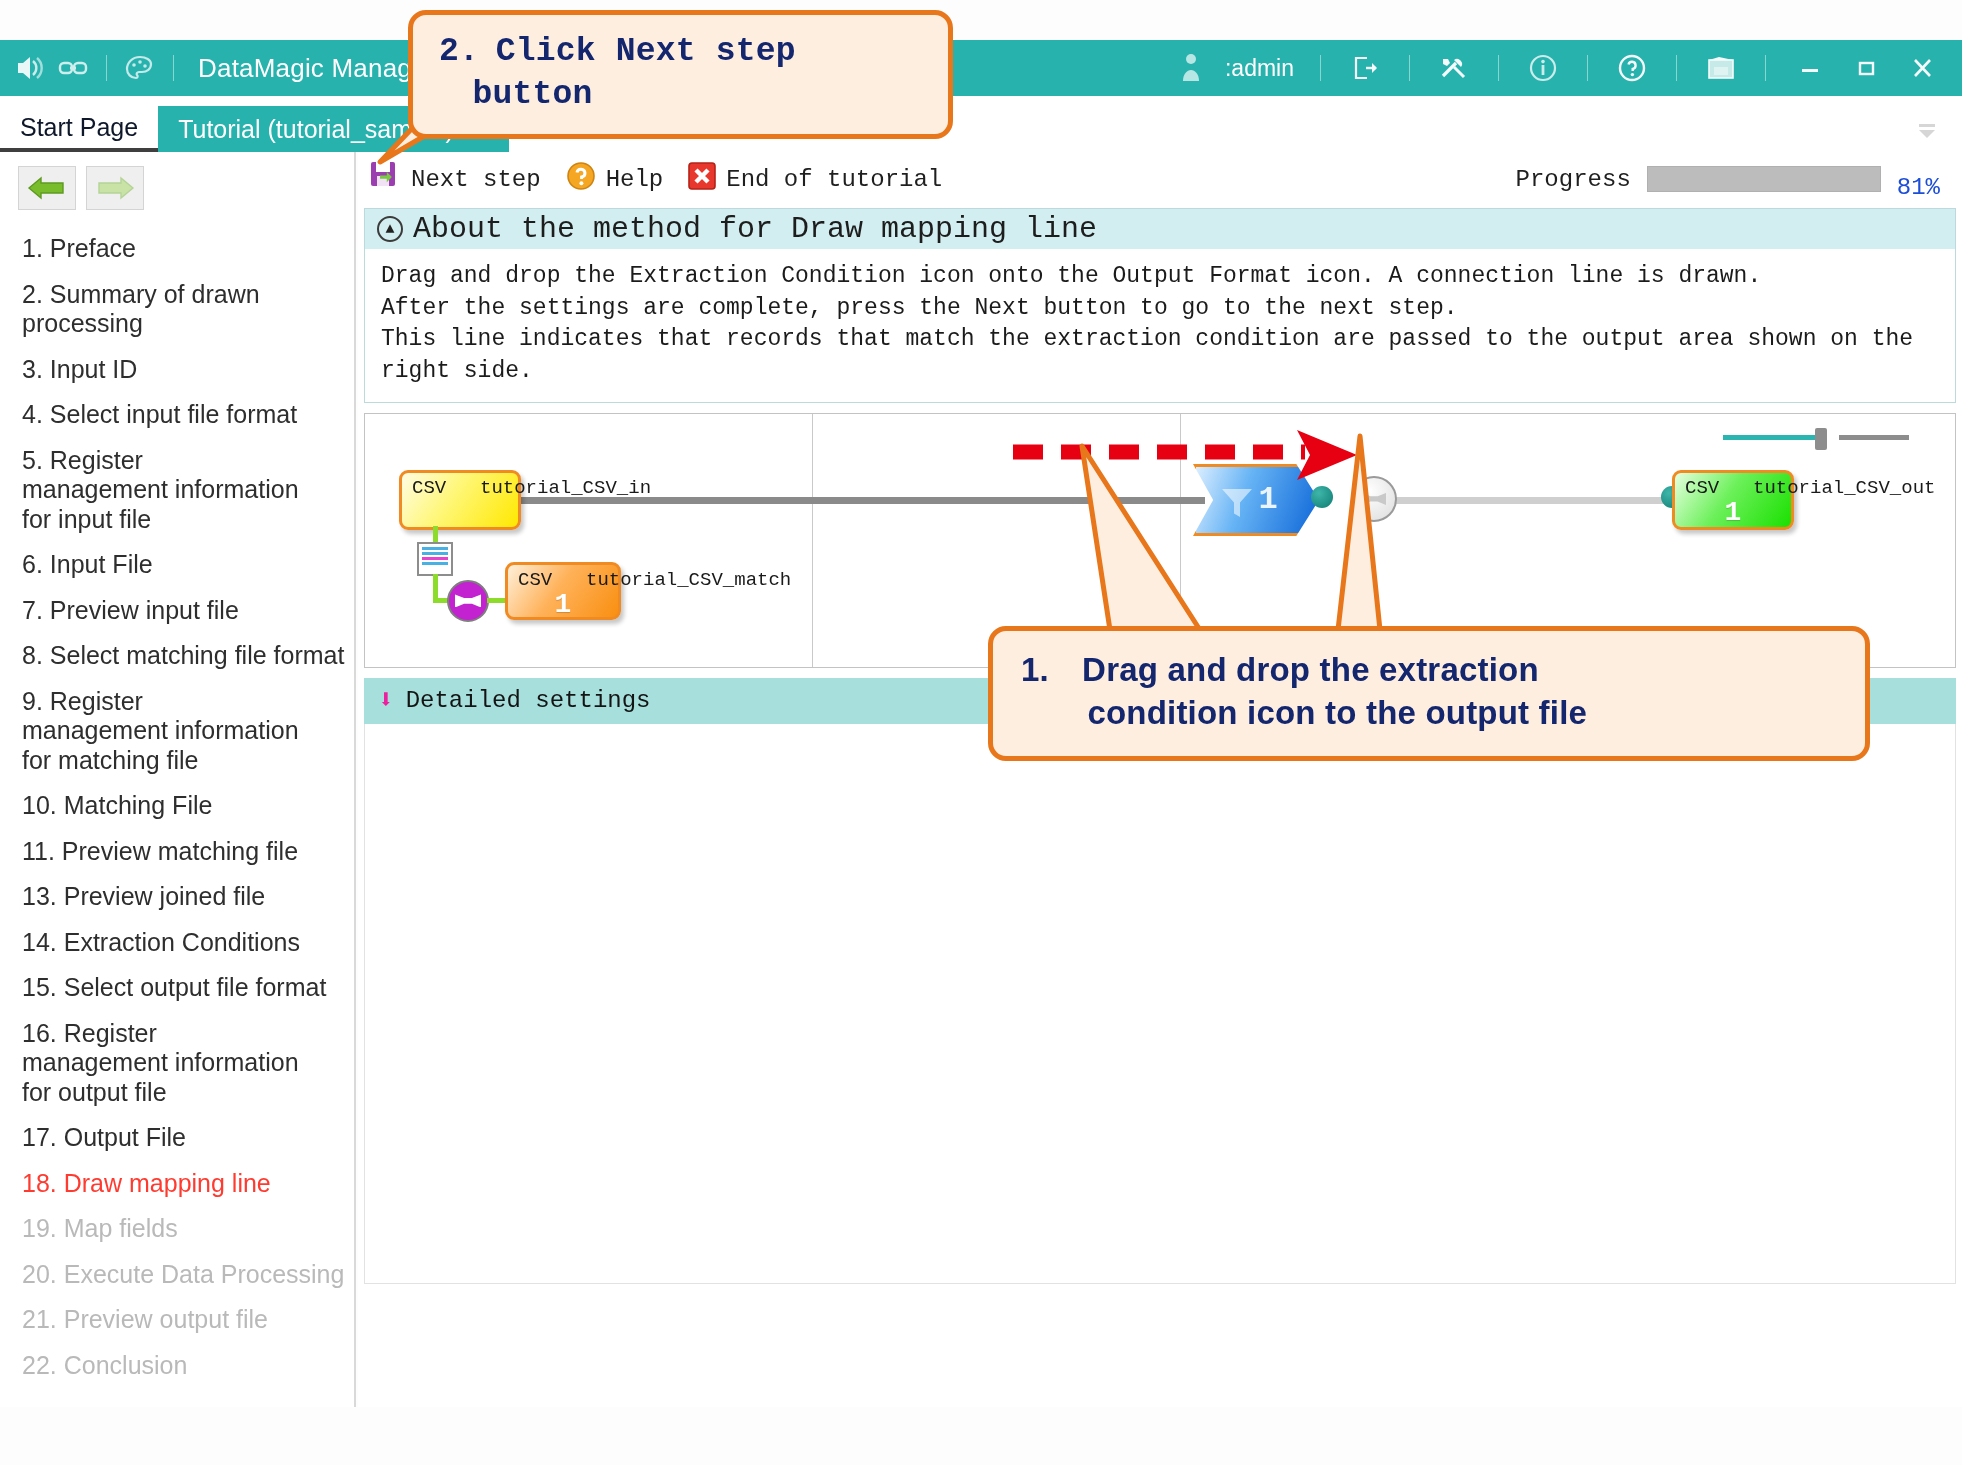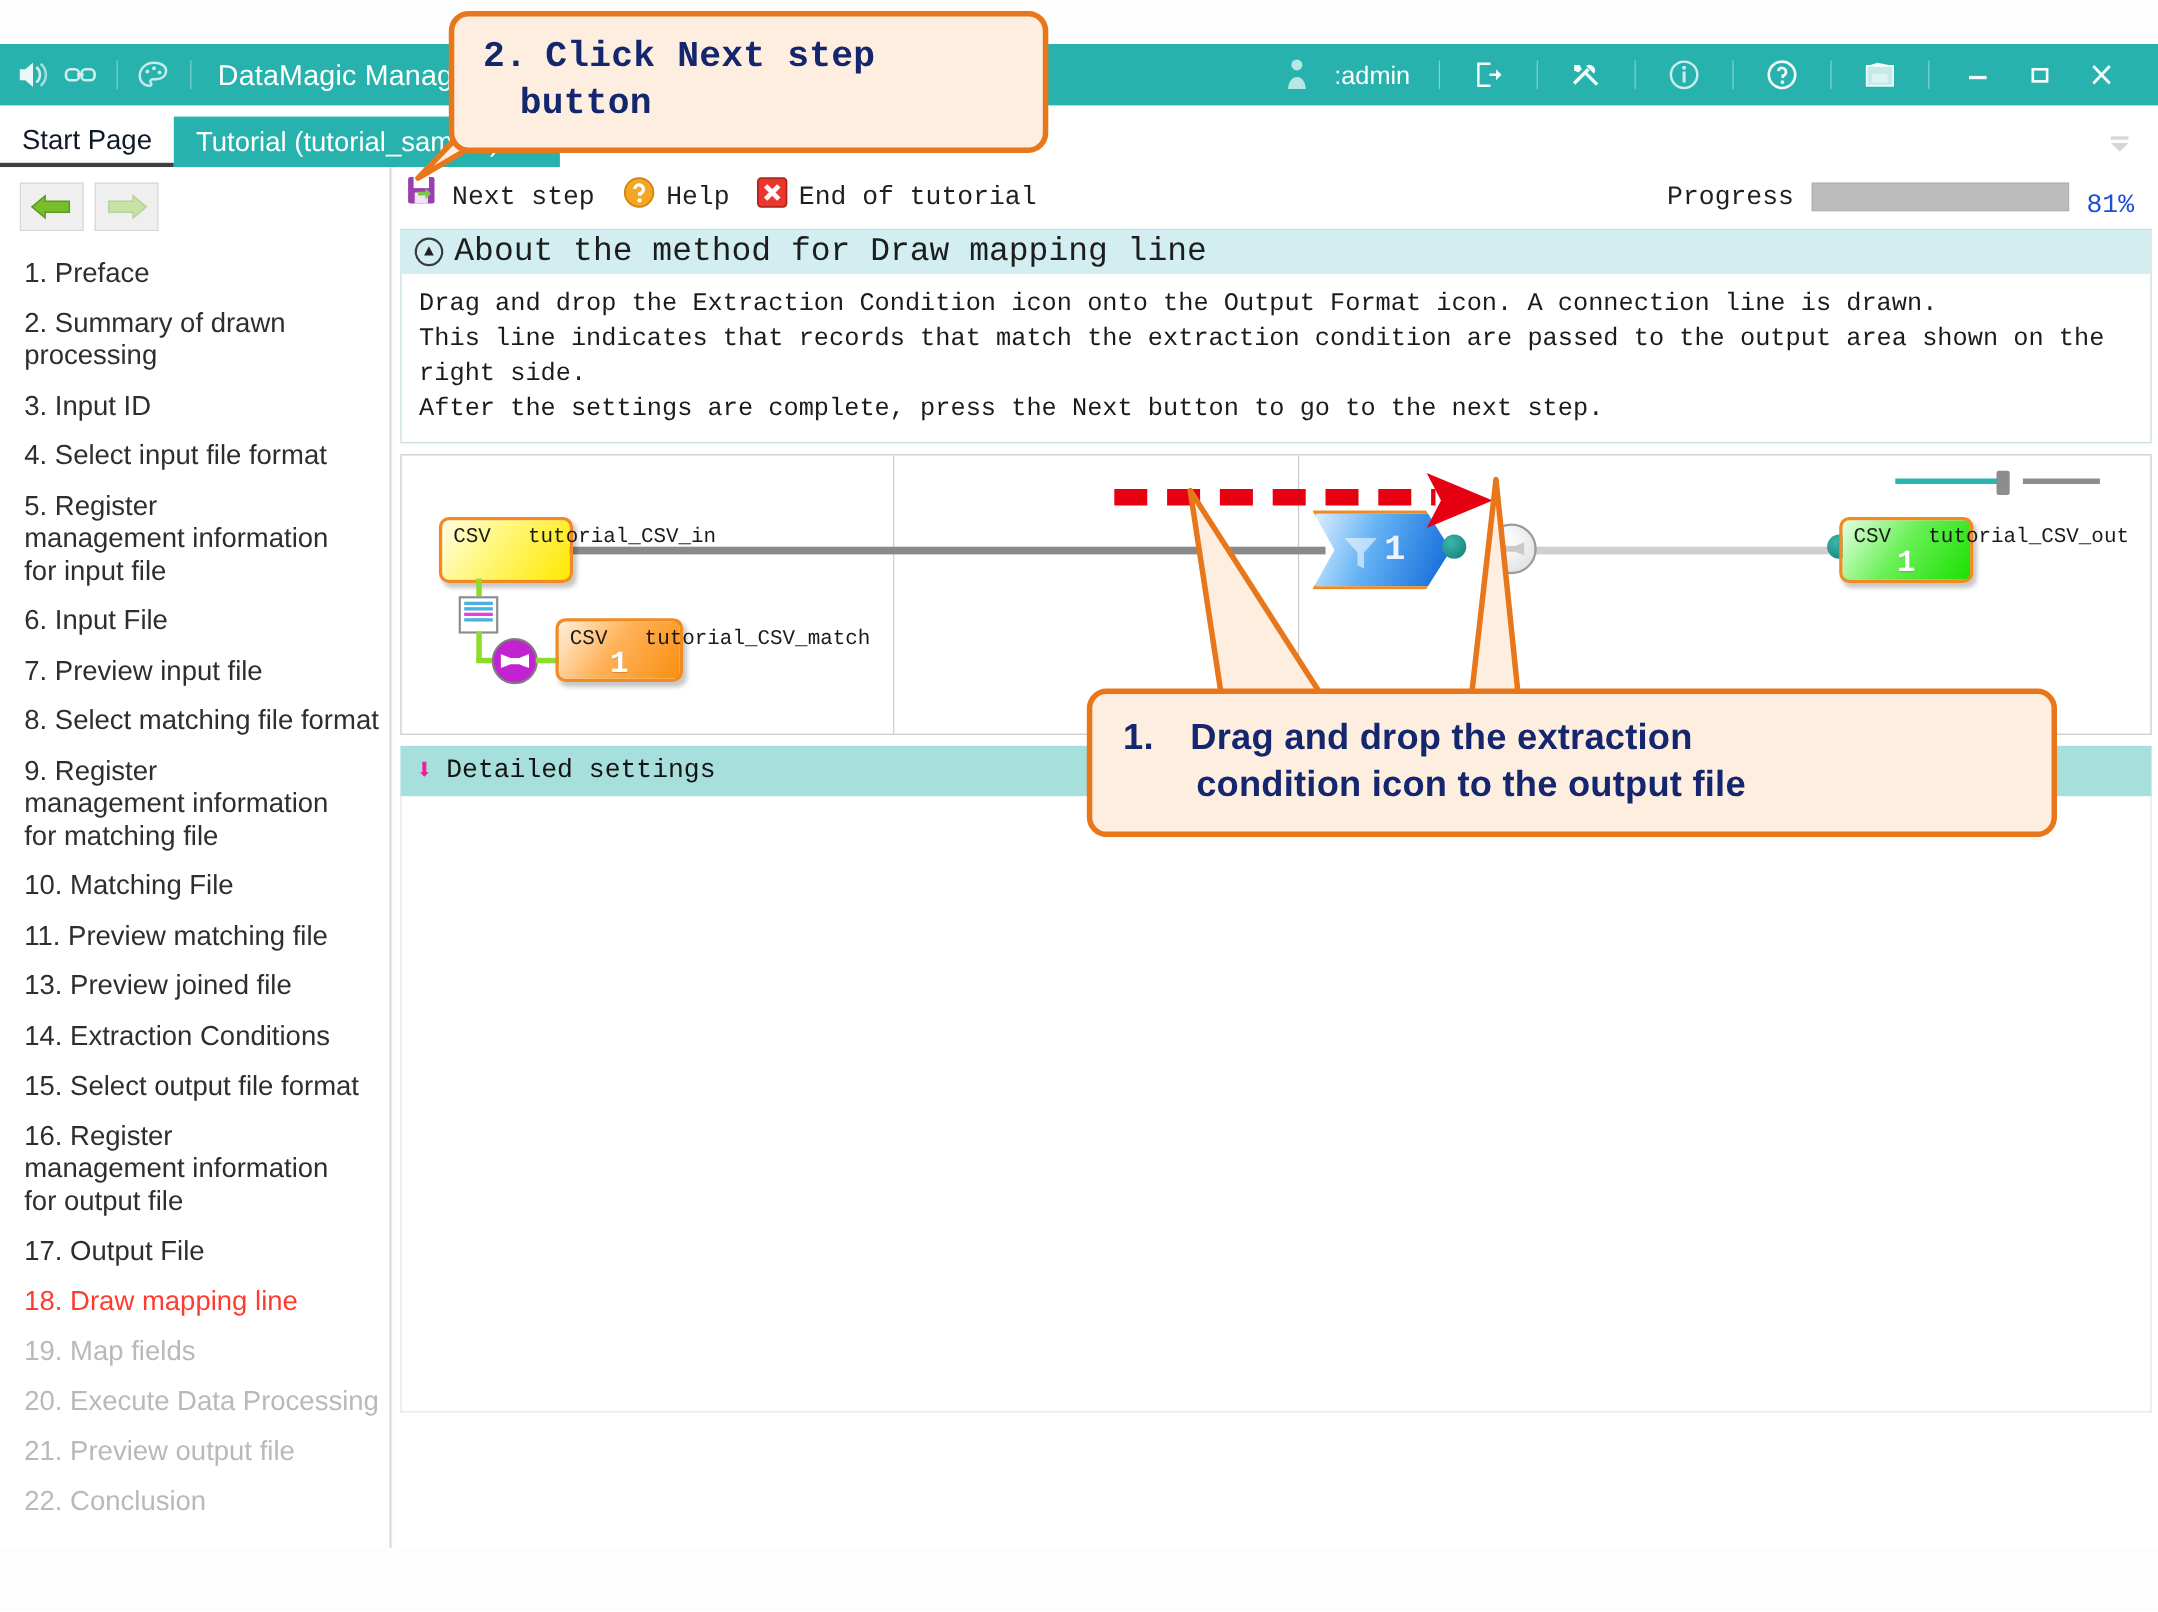--- a/index.html
+++ b/index.html
@@ -32,21 +32,21 @@
   .tb-sep {
     width: 1px; height: 26px; background: rgba(255,255,255,.45);
     margin: 0 10px;
   }
   .tb-title {
     font-size: 26px; color: #ffffff; letter-spacing: .2px;
     margin-left: 14px; white-space: nowrap;
   }
   .tb-right {
     margin-left: auto; display:flex; align-items:center;
-    padding-right: 30px; gap: 12px;
+    padding-right: 18px; gap: 12px;
   }
   .tb-right .tb-icon { width: 44px; height: 40px; }
   .tb-user { font-size: 23px; color:#ffffff; margin-right: 4px; white-space: nowrap;}
   .tb-btn { cursor: default; }
 
   
   .tabstrip {
     position: absolute; left: 0; top: 96px;
     width: 1962px; height: 56px;
     background: #ffffff;
@@ -493,22 +493,22 @@
       </div>
     </div>
 
     <div class="aboutbox">
       <div class="about-head">
         <span class="chev">▲</span>
         <span class="ttl">About the method for Draw mapping line</span>
       </div>
       <div class="about-body">
         <p>Drag and drop the Extraction Condition icon onto the Output Format icon. A connection line is drawn.</p>
+        <p>After the settings are complete, press the Next button to go to the next step.</p>
         <p>This line indicates that records that match the extraction condition are passed to the output area shown on the right side.</p>
-        <p>After the settings are complete, press the Next button to go to the next step.</p>
       </div>
     </div>
 
     <div class="canvas">
       <div class="vdiv" style="left:447px;"></div>
       <div class="vdiv" style="left:815px;"></div>
 
       <div class="zoomslider">
         <span class="zs-left"></span>
         <span class="zs-right"></span>

